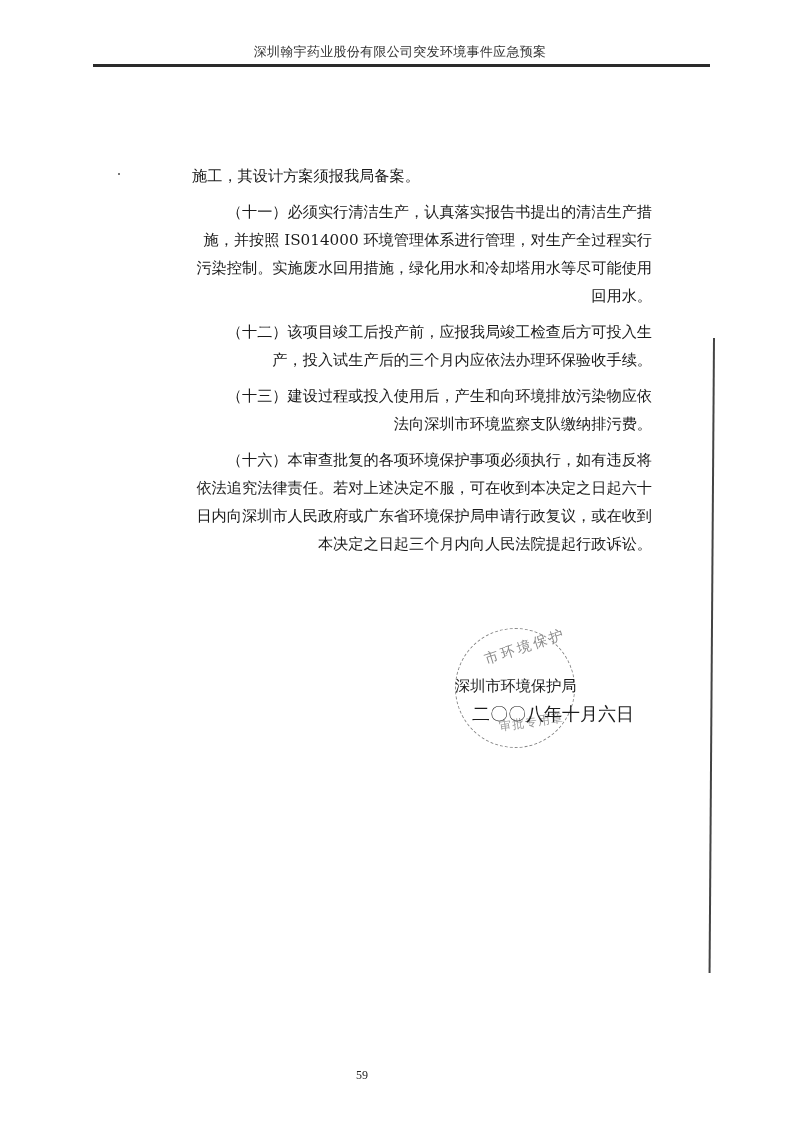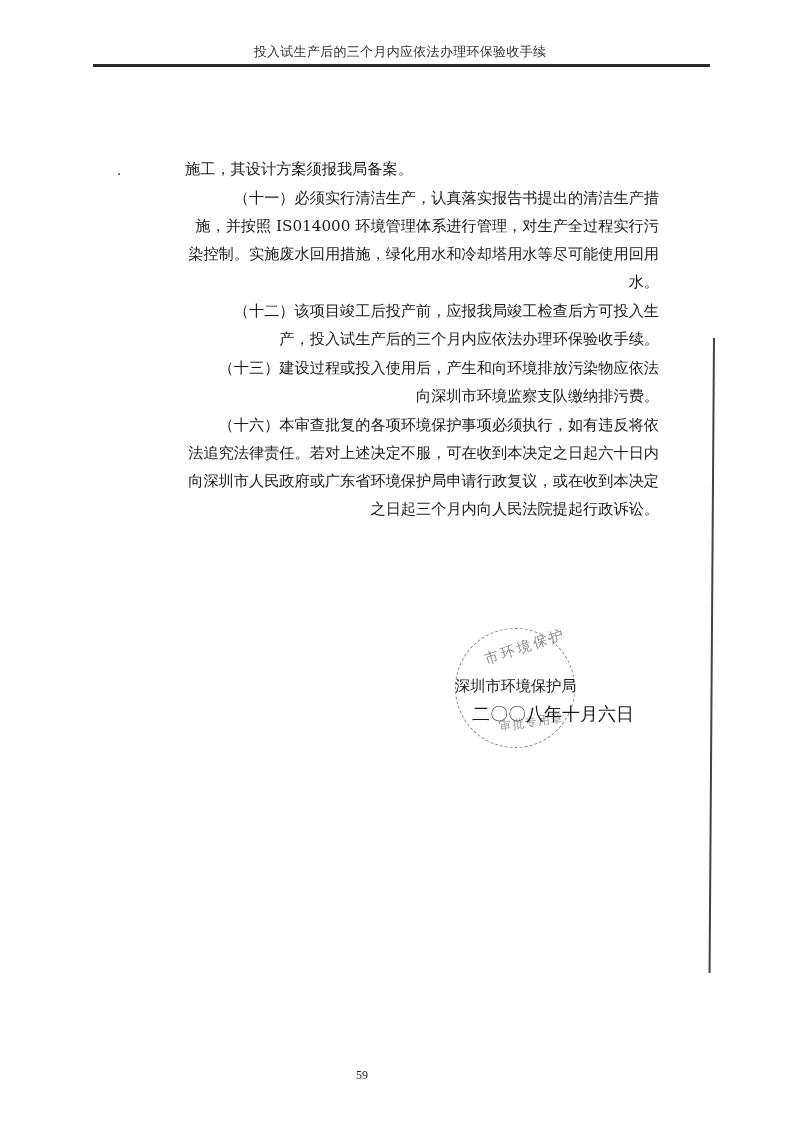--- a/index.html
+++ b/index.html
@@ -3,41 +3,41 @@
 <meta charset="utf-8">
 <style>
   html, body { margin: 0; padding: 0; background: #ffffff; }
   body { width: 800px; height: 1131px; position: relative; overflow: hidden;
          font-family: "DejaVu Serif", "Liberation Serif", serif; color: #1a1a1a; }
   .header-title { position: absolute; top: 43px; left: 0; width: 800px; text-align: center;
                   font-size: 13px; color: #333; letter-spacing: 0.3px; }
   .hr { position: absolute; top: 64px; left: 61px; right: 326px; height: 3px; background: #2a2a2a; }
   .body-text { position: absolute; top: 154px; left: 184px; width: 476px;
                font-size: 15.2px; line-height: 28px; }
-  .para { margin: 1px; text-indent: 0; }
+  .para { margin: 8px; text-indent: 0; }
   .para.indent { text-indent: 2em; text-align: right; }
   .scan-dot { position: absolute; left: 118px; top: 173px; width: 2px; height: 2px; background: #777; }
   .vline { position: absolute; left: 713px; top: 338px; width: 1.5px; height: 635px;
            background: #444; transform: rotate(0.4deg); transform-origin: top left; }
   .stamp { position: absolute; left: 455px; top: 628px; width: 130px; height: 120px; }
   .stamp-circle { position: absolute; left: 0; top: 0; width: 118px; height: 118px; border-radius: 50%;
                   border: 1.5px dashed #8a8a8a; }
   .stamp-arc { position: absolute; left: 28px; top: 10px; font-size: 14px; color: #888;
                transform: rotate(-18deg); letter-spacing: 3px; }
   .stamp-bottom { position: absolute; left: 44px; top: 86px; font-size: 12px; color: #999;
                   transform: rotate(-8deg); letter-spacing: 1px; }
   .sign-org { position: absolute; left: 455px; top: 676px; font-size: 15.2px; font-family: Liberation Serif, serif; }
   .sign-date { position: absolute; left: 472px; top: 702px; font-size: 18px; }
   .page-num { position: absolute; top: 1068px; left: 0; width: 724px; text-align: center;
               font-size: 12px; color: #222; font-family: "Liberation Serif", serif; }
 </style>
 </head>
 <body>
 
-<div class="header-title">投入试生产后的三个月内应依法办理环保验收手续</div>
+<div class="header-title">深圳翰宇药业股份有限公司突发环境事件应急预案</div>
 <div class="hr" style="left:93px; right:90px;"></div>
 
 <div class="scan-dot"></div>
 
 <div class="body-text">
   <p class="para">施工，其设计方案须报我局备案。</p>
   <p class="para indent">（十一）必须实行清洁生产，认真落实报告书提出的清洁生产措施，并按照 IS014000 环境管理体系进行管理，对生产全过程实行污染控制。实施废水回用措施，绿化用水和冷却塔用水等尽可能使用回用水。</p>
   <p class="para indent">（十二）该项目竣工后投产前，应报我局竣工检查后方可投入生产，投入试生产后的三个月内应依法办理环保验收手续。</p>
   <p class="para indent">（十三）建设过程或投入使用后，产生和向环境排放污染物应依法向深圳市环境监察支队缴纳排污费。</p>
   <p class="para indent">（十六）本审查批复的各项环境保护事项必须执行，如有违反将依法追究法律责任。若对上述决定不服，可在收到本决定之日起六十日内向深圳市人民政府或广东省环境保护局申请行政复议，或在收到本决定之日起三个月内向人民法院提起行政诉讼。</p>

